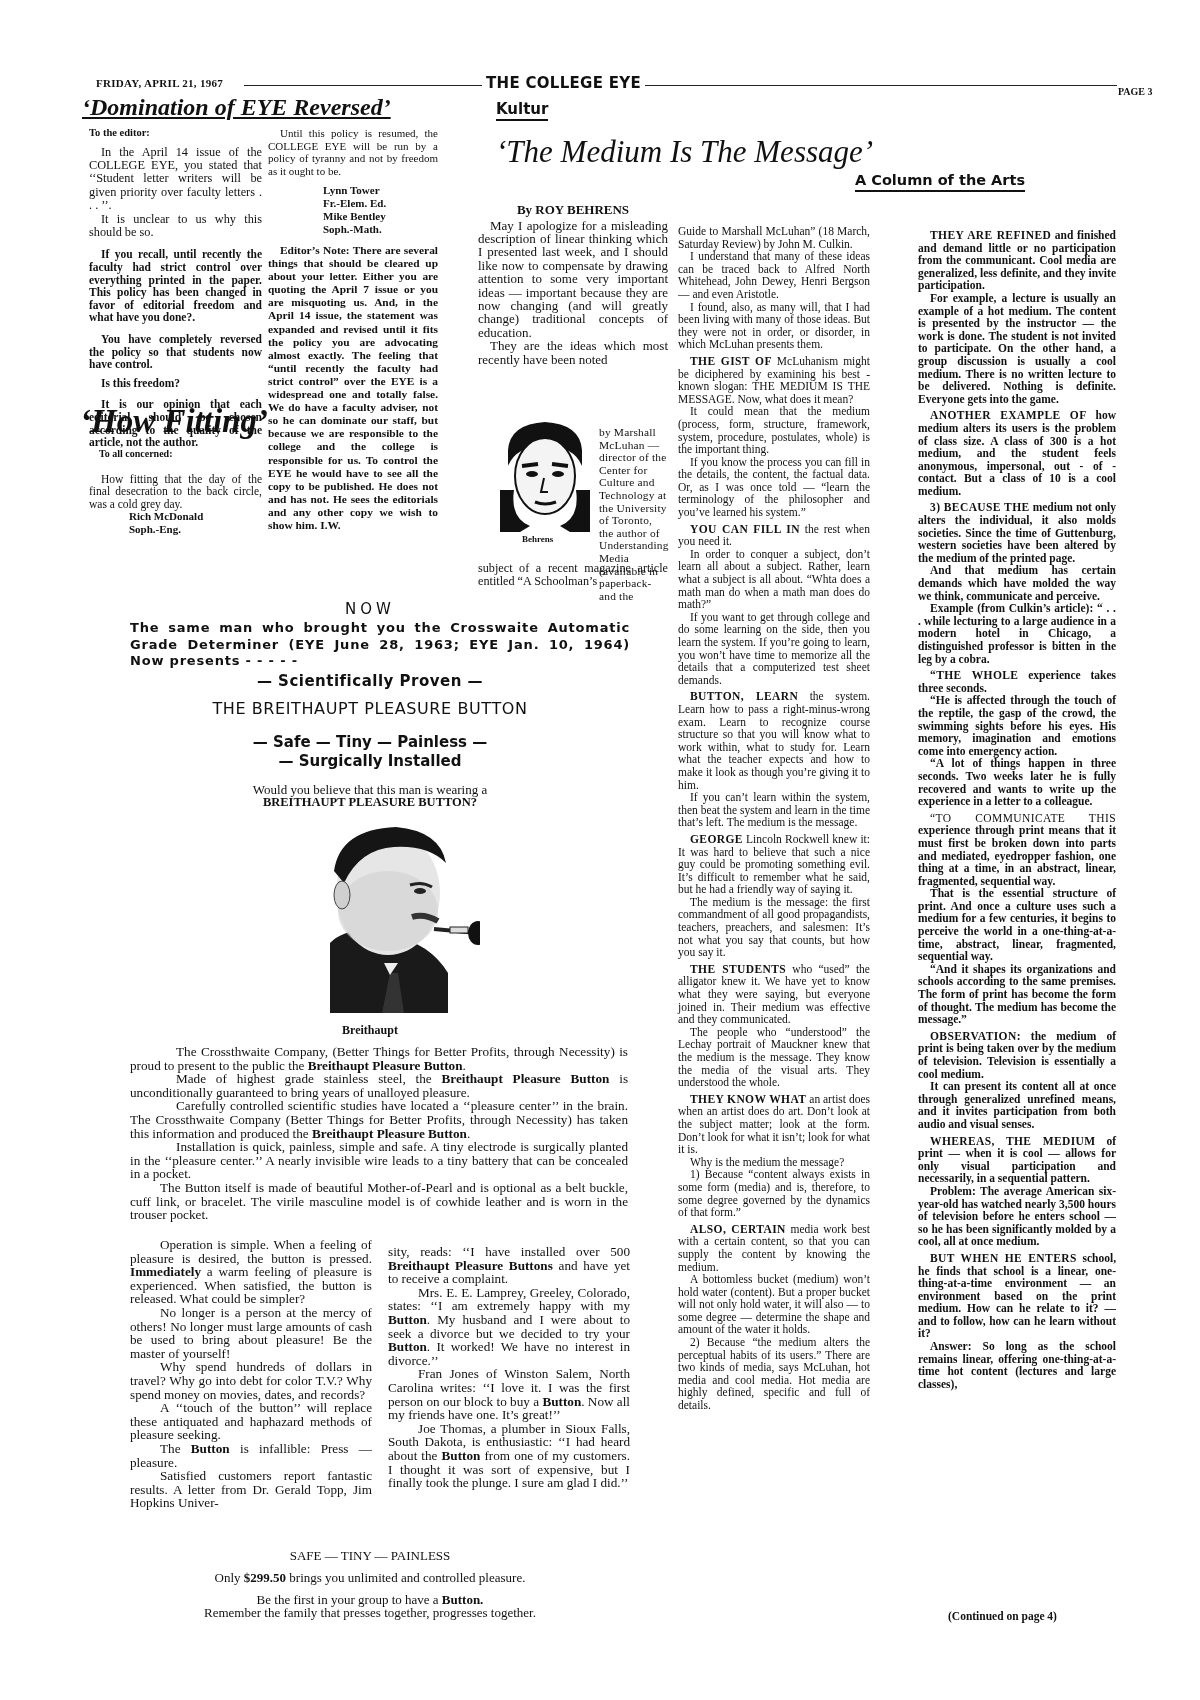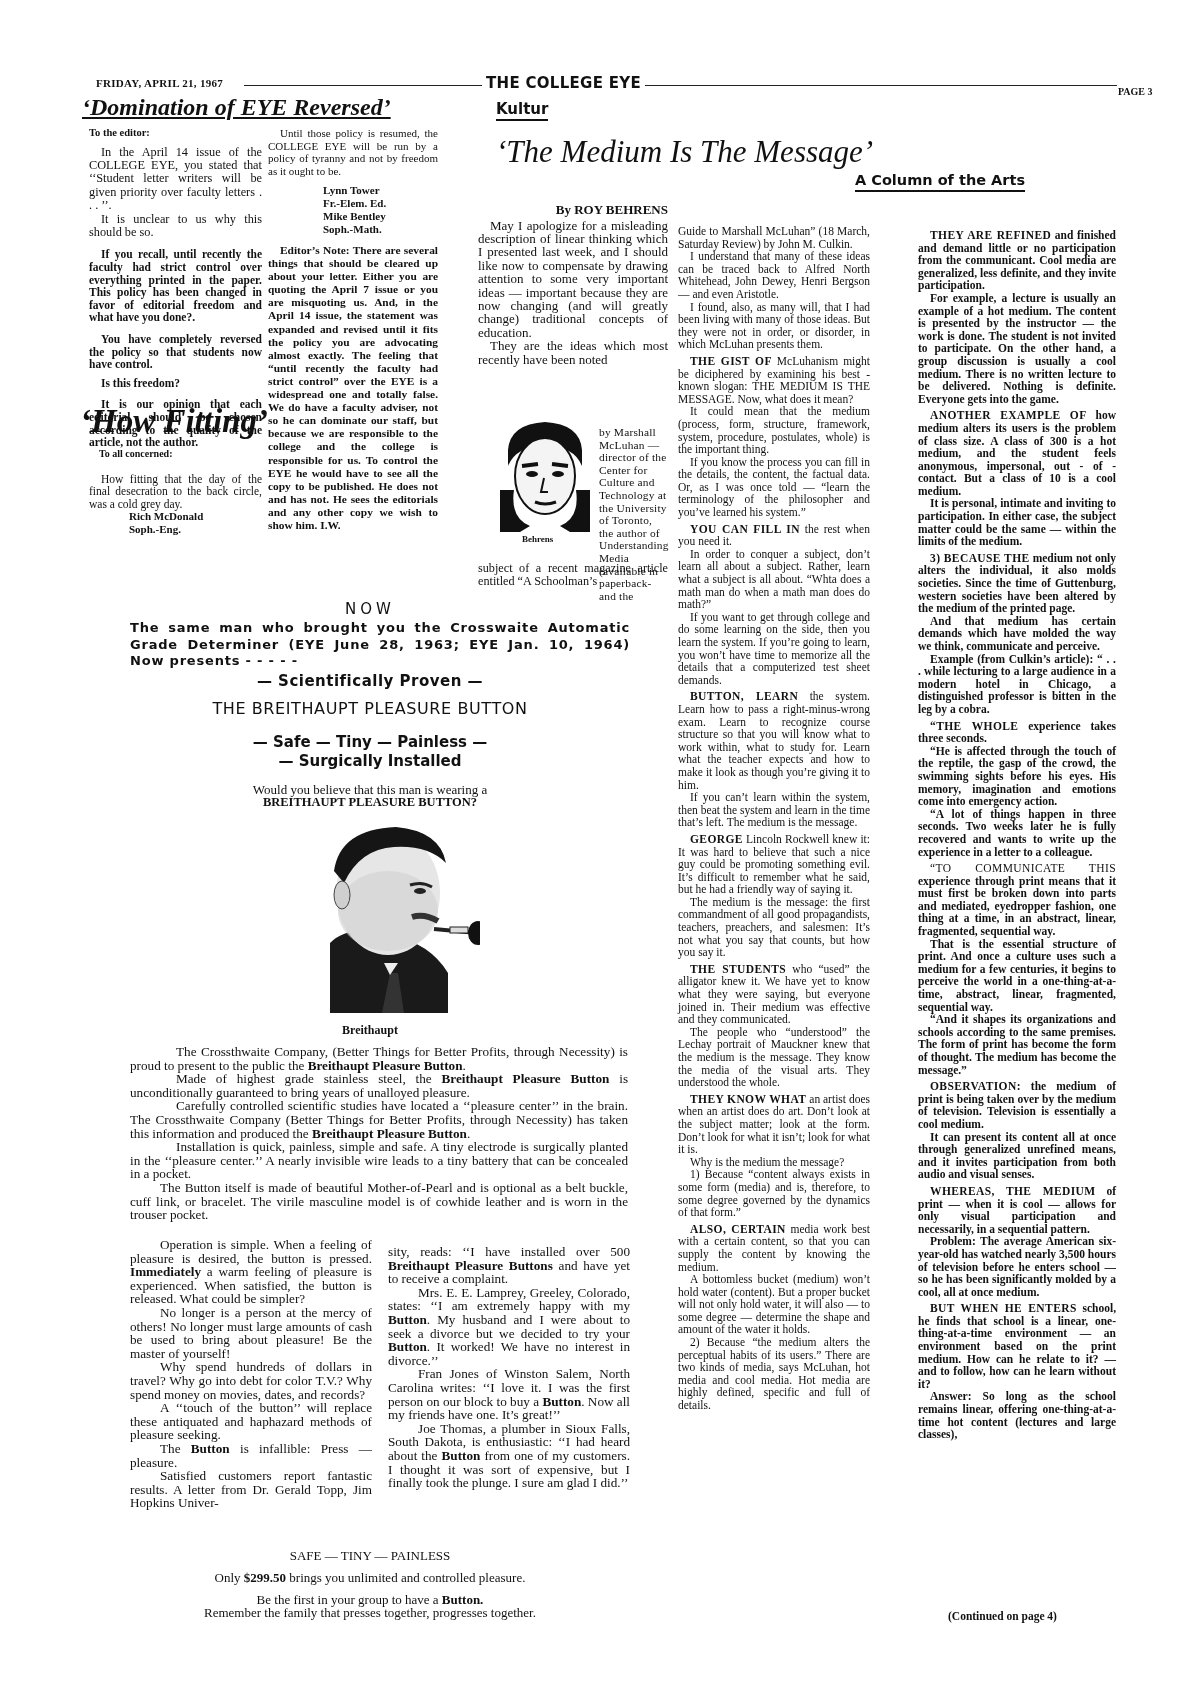--- a/index.html
+++ b/index.html
@@ -35,21 +35,21 @@
   <div class="bold" style="font-size:10.5px;margin-bottom:6px;">To the editor:</div>
   <p style="font-size:12.3px;line-height:13.4px;">In the April 14 issue of the COLLEGE EYE, you stated that ‘‘Student letter writers will be given priority over faculty letters . . . ’’.</p>
   <p style="font-size:12.3px;line-height:13.4px;">It is unclear to us why this should be so.</p>
   <p class="gap bold" style="margin-top:9px;">If you recall, until recently the faculty had strict control over everything printed in the paper. This policy has been changed in favor of editorial freedom and what have you done?.</p>
   <p class="gap bold" style="margin-top:9px;">You have completely reversed the policy so that students now have control.</p>
   <p class="gap bold">Is this freedom?</p>
   <p class="gap bold" style="margin-top:9px;">It is our opinion that each editorial should be chosen according to the quality of the article, not the author.</p>
 </div>
 
 <div class="abs txt" style="left:268px;top:127px;width:170px;">
-  <p style="font-size:11px;line-height:12.5px;">Until those policy is resumed, the COLLEGE EYE will be run by a policy of tyranny and not by freedom as it ought to be.</p>
+  <p style="font-size:11px;line-height:12.5px;">Until this policy is resumed, the COLLEGE EYE will be run by a policy of tyranny and not by freedom as it ought to be.</p>
   <div style="margin-top:7px;">
     <div class="sig">Lynn Tower</div>
     <div class="sig">Fr.-Elem. Ed.</div>
     <div class="sig">Mike Bentley</div>
     <div class="sig">Soph.-Math.</div>
   </div>
   <p class="bold" style="margin-top:8px;font-size:11.4px;line-height:13.1px;">Editor’s Note: There are several things that should be cleared up about your letter. Either you are quoting the April 7 issue or you are misquoting us. And, in the April 14 issue, the statement was expanded and revised until it fits the policy you are advocating almost exactly. The feeling that “until recently the faculty had strict control” over the EYE is a widespread one and totally false. We do have a faculty adviser, not so he can dominate our staff, but because we are responsible to the college and the college is responsible for us. To control the EYE he would have to see all the copy to be published. He does not and has not. He sees the editorials and any other copy we wish to show him. I.W.</p>
 </div>
 
 <div class="abs headline-it" style="left:80px;top:403px;font-size:33px;white-space:nowrap;">‘How Fitting’</div>
@@ -58,21 +58,21 @@
   <p>How fitting that the day of the final desecration to the back circle, was a cold grey day.</p>
   <div class="sig" style="padding-left:40px;">Rich McDonald</div>
   <div class="sig" style="padding-left:40px;">Soph.-Eng.</div>
 </div>
 
 <div class="abs sans bold" style="left:496px;top:100px;font-size:15px;border-bottom:2px solid #111;padding-bottom:1px;">Kultur</div>
 <div class="abs headline-it" style="left:496px;top:134px;font-size:31px;font-weight:normal;white-space:nowrap;">‘The Medium Is The Message’</div>
 <div class="abs sans bold" style="left:855px;top:172px;font-size:14.5px;border-bottom:2px solid #111;padding-bottom:2px;">A Column of the Arts</div>
 
 <div class="abs txt" style="left:478px;top:204px;width:190px;">
-  <div class="center bold" style="font-size:13px;margin-bottom:2px;text-align:right;">By ROY BEHRENS</div>
+  <div class="center bold" style="font-size:13px;margin-bottom:2px;">By ROY BEHRENS</div>
   <p style="font-size:13px;line-height:13.4px;">May I apologize for a misleading description of linear thinking which I presented last week, and I should like now to compensate by drawing attention to some very important ideas — important because they are now changing (and will greatly change) traditional concepts of education.</p>
   <p style="font-size:13px;line-height:13.4px;">They are the ideas which most recently have been noted</p>
 </div>
 <div class="abs" style="left:500px;top:420px;width:90px;height:112px;">
   <svg width="90" height="112" viewBox="0 0 90 112">
     <rect width="90" height="112" fill="#fff"></rect>
     <path d="M8 30 Q10 4 45 2 Q80 4 82 30 L82 46 Q74 26 45 26 Q16 26 8 46 Z" fill="#111"></path>
     <ellipse cx="45" cy="56" rx="30" ry="38" fill="#f4f4f4" stroke="#111" stroke-width="2"></ellipse>
     <path d="M22 46 L38 44 M52 44 L68 46" stroke="#111" stroke-width="4"></path>
     <ellipse cx="32" cy="54" rx="6" ry="3" fill="#111"></ellipse>
@@ -108,21 +108,20 @@
     <p><span>1) Because “content always exists in some form (media) and is, therefore, to some degree governed by the dynamics of that form.”</span></p>
     <p style="margin-top: 4px;"><span style="font-weight: 900; letter-spacing: 0.4px;">ALSO, CERTAIN</span><span> media work best with a certain content, so that you can supply the content by knowing the medium.</span></p>
     <p><span>A bottomless bucket (medium) won’t hold water (content). But a proper bucket will not only hold water, it will also — to some degree — determine the shape and amount of the water it holds.</span></p>
     <p><span>2) Because “the medium alters the perceptual habits of its users.” There are two kinds of media, says McLuhan, hot media and cool media. Hot media are highly defined, specific and full of details.</span></p>
   </div>
 
 <div class="abs txt" id="col3" style="left:918px;top:225px;width:198px;font-weight:bold;">
     <p style="margin-top: 4px;"><span style="font-weight: 900; letter-spacing: 0.4px;">THEY ARE REFINED</span><span> and finished and demand little or no participation from the communicant. Cool media are generalized, less definite, and they invite participation.</span></p>
     <p><span>For example, a lecture is usually an example of a hot medium. The content is presented by the instructor — the work is done. The student is not invited to participate. On the other hand, a group discussion is usually a cool medium. There is no written lecture to be delivered. Nothing is definite. Everyone gets into the game.</span></p>
     <p style="margin-top: 4px;"><span style="font-weight: 900; letter-spacing: 0.4px;">ANOTHER EXAMPLE OF</span><span> how medium alters its users is the problem of class size. A class of 300 is a hot medium, and the student feels anonymous, impersonal, out - of - contact. But a class of 10 is a cool medium.</span></p>
-    <p><span>It is personal, intimate and inviting to participation. In either case, the subject matter could be the same — within the limits of the medium.</span></p>
     <p style="margin-top: 4px;"><span style="font-weight: 900; letter-spacing: 0.4px;">3) BECAUSE THE</span><span> medium not only alters the individual, it also molds societies. Since the time of Guttenburg, western societies have been altered by the medium of the printed page.</span></p>
     <p><span>And that medium has certain demands which have molded the way we think, communicate and perceive.</span></p>
     <p><span>Example (from Culkin’s article): “ . . . while lecturing to a large audience in a modern hotel in Chicago, a distinguished professor is bitten in the leg by a cobra.</span></p>
     <p style="margin-top: 4px;"><span style="font-weight: 900; letter-spacing: 0.4px;">“THE WHOLE</span><span> experience takes three seconds.</span></p>
     <p><span>“He is affected through the touch of the reptile, the gasp of the crowd, the swimming sights before his eyes. His memory, imagination and emotions come into emergency action.</span></p>
     <p><span>“A lot of things happen in three seconds. Two weeks later he is fully recovered and wants to write up the experience in a letter to a colleague.</span></p>
     <p style="margin-top: 4px;"><span style="font-weight: 400; letter-spacing: 0.4px;">“TO COMMUNICATE THIS</span><span> experience through print means that it must first be broken down into parts and mediated, eyedropper fashion, one thing at a time, in an abstract, linear, fragmented, sequential way.</span></p>
     <p><span>That is the essential structure of print. And once a culture uses such a medium for a few centuries, it begins to perceive the world in a one-thing-at-a-time, abstract, linear, fragmented, sequential way.</span></p>
     <p><span>“And it shapes its organizations and schools according to the same premises. The form of print has become the form of thought. The medium has become the message.”</span></p>
     <p style="margin-top: 4px;"><span style="font-weight: 900; letter-spacing: 0.4px;">OBSERVATION:</span><span> the medium of print is being taken over by the medium of television. Television is essentially a cool medium.</span></p>

